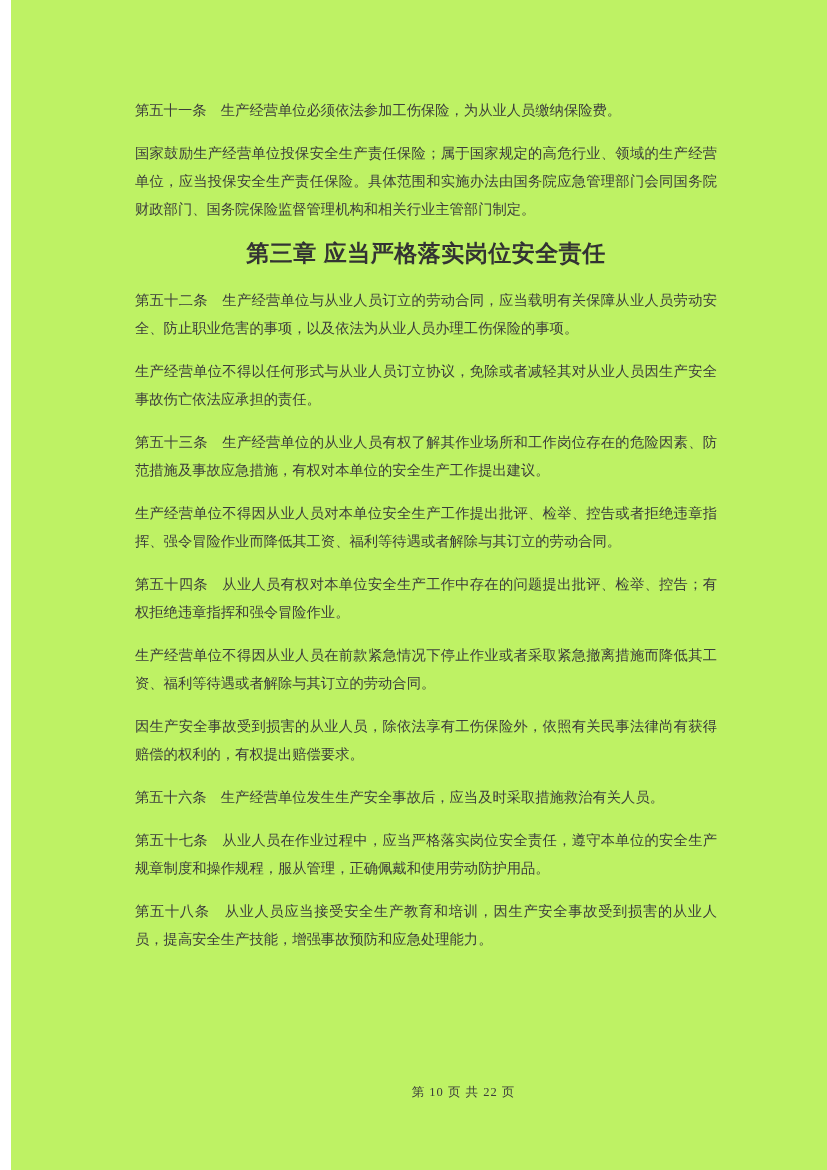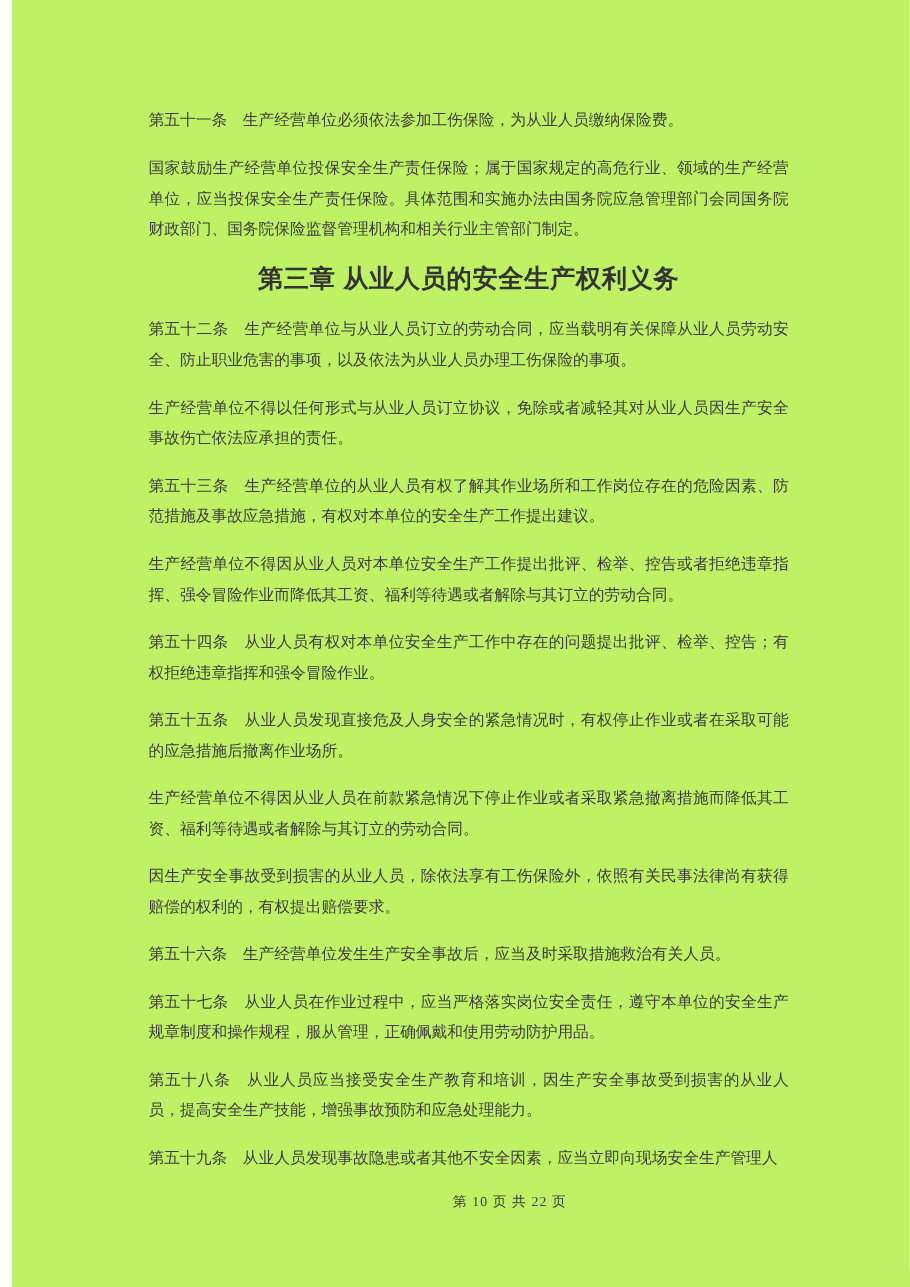--- a/index.html
+++ b/index.html
@@ -61,45 +61,43 @@
 <div class="page">
   <div class="doc-body">
 
     <div>
 
         <p class="para">第五十一条　生产经营单位必须依法参加工伤保险，为从业人员缴纳保险费。</p>
 
         <p class="para">国家鼓励生产经营单位投保安全生产责任保险；属于国家规定的高危行业、领域的生产经营单位，应当投保安全生产责任保险。具体范围和实施办法由国务院应急管理部门会同国务院财政部门、国务院保险监督管理机构和相关行业主管部门制定。</p>
       </div>
 
-    <h1 class="chapter">第三章 从业人员的安全生产权利义务</h1>
+    <h1 class="chapter">第三章 应当严格落实岗位安全责任</h1>
 
     <div>
 
         <p class="para">第五十二条　生产经营单位与从业人员订立的劳动合同，应当载明有关保障从业人员劳动安全、防止职业危害的事项，以及依法为从业人员办理工伤保险的事项。</p>
 
         <p class="para">生产经营单位不得以任何形式与从业人员订立协议，免除或者减轻其对从业人员因生产安全事故伤亡依法应承担的责任。</p>
 
         <p class="para">第五十三条　生产经营单位的从业人员有权了解其作业场所和工作岗位存在的危险因素、防范措施及事故应急措施，有权对本单位的安全生产工作提出建议。</p>
 
         <p class="para">生产经营单位不得因从业人员对本单位安全生产工作提出批评、检举、控告或者拒绝违章指挥、强令冒险作业而降低其工资、福利等待遇或者解除与其订立的劳动合同。</p>
 
         <p class="para">第五十四条　从业人员有权对本单位安全生产工作中存在的问题提出批评、检举、控告；有权拒绝违章指挥和强令冒险作业。</p>
 
-        <p class="para">第五十五条　从业人员发现直接危及人身安全的紧急情况时，有权停止作业或者在采取可能的应急措施后撤离作业场所。</p>
 
         <p class="para">生产经营单位不得因从业人员在前款紧急情况下停止作业或者采取紧急撤离措施而降低其工资、福利等待遇或者解除与其订立的劳动合同。</p>
 
         <p class="para">因生产安全事故受到损害的从业人员，除依法享有工伤保险外，依照有关民事法律尚有获得赔偿的权利的，有权提出赔偿要求。</p>
 
         <p class="para">第五十六条　生产经营单位发生生产安全事故后，应当及时采取措施救治有关人员。</p>
 
         <p class="para">第五十七条　从业人员在作业过程中，应当严格落实岗位安全责任，遵守本单位的安全生产规章制度和操作规程，服从管理，正确佩戴和使用劳动防护用品。</p>
 
         <p class="para">第五十八条　从业人员应当接受安全生产教育和培训，因生产安全事故受到损害的从业人员，提高安全生产技能，增强事故预防和应急处理能力。</p>
 
-        <p class="para">第五十九条　从业人员发现事故隐患或者其他不安全因素，应当立即向现场安全生产管理人</p>
       </div>
 
   </div>
 
   <div class="footer">第 10 页 共 22 页</div>
 </div>
 
 </body></html>

